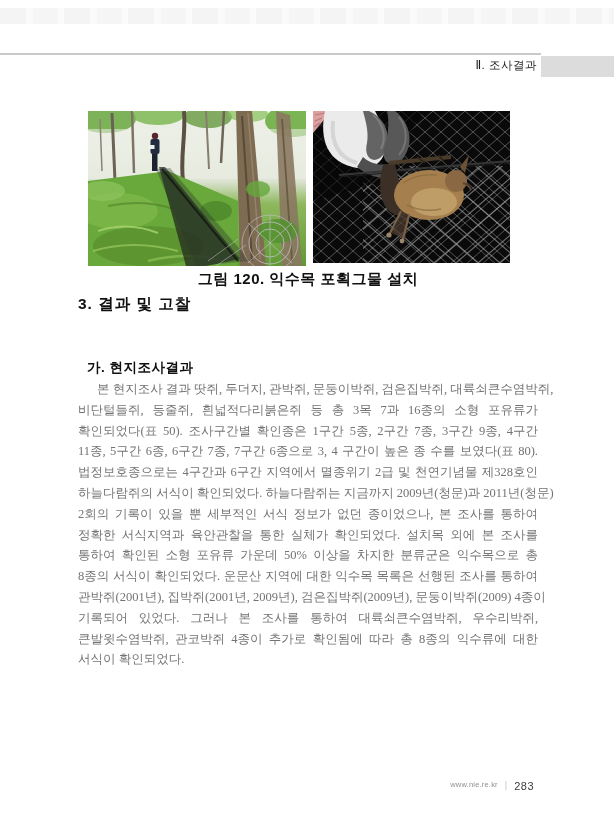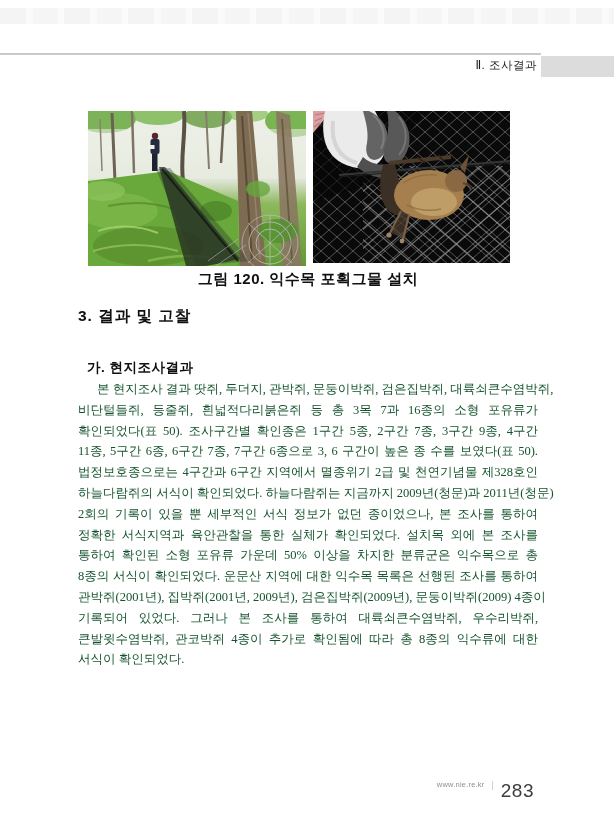--- a/index.html
+++ b/index.html
@@ -40,50 +40,50 @@
   .photo-right { left: 313px; width: 197px; height: 152px; }
   .photo svg { display: block; width: 100%; height: 100%; }
   .figure-caption {
     position: absolute; top: 270px; left: 78px; width: 460px;
     text-align: center; font-size: 15px; font-weight: bold; color: #111;
     letter-spacing: 0.5px;
   }
 
   
   .section-heading {
-    position: absolute; top: 306px; left: 78px;
+    position: absolute; top: 294px; left: 78px;
     font-size: 15.5px; font-weight: bold; color: #0f0f0f; letter-spacing: 1px;
   }
   .subsection-heading {
     position: absolute; top: 351px; left: 87px;
     font-size: 13.5px; font-weight: bold; color: #0f0f0f; letter-spacing: 0.5px; margin-top: 8px;
   }
 
   
   .body-text {
     position: absolute; top: 379px; left: 78px; width: 460px;
     font-family: "Liberation Serif", "DejaVu Serif", serif;
-    font-size: 12.5px; color: #14532d;
+    font-size: 12.5px; color: #737373;
   }
   .body-line {
     height: 20.8px; line-height: 20.8px;
     text-align: justify; text-align-last: justify;
     white-space: nowrap; overflow: visible;
   }
   .body-line.indent { padding-left: 19px; }
   .body-line.last { text-align-last: left; }
 
   
   .footer {
     position: absolute; top: 780px; right: 80px;
     display: flex; align-items: flex-start; gap: 7px;
   }
   .footer-site { font-size: 7.5px; color: #8f8f8f; letter-spacing: 0.2px; }
   .footer-divider { font-size: 9px; color: #c4c4c4; }
-  .footer-page { font-size: 19px; color: #3c3c3c; letter-spacing: 0.5px; }
+  .footer-page { font-size: 11px; color: #3c3c3c; letter-spacing: 0.5px; }
 </style>
 </head>
 <body>
 
 <div class="page">
 
   <div class="scan-band"></div>
 
   <div class="header-rule"></div>
   <div class="header-label">Ⅱ. 조사결과</div>
@@ -206,21 +206,21 @@
 
   <div class="figure-caption">그림 120. 익수목 포획그물 설치</div>
 
   <div class="section-heading">3. 결과 및 고찰</div>
   <div class="subsection-heading">가. 현지조사결과</div>
 
   <div class="body-text">
     <div class="body-line indent">본 현지조사 결과 땃쥐, 두더지, 관박쥐, 문둥이박쥐, 검은집박쥐, 대륙쇠큰수염박쥐,</div>
     <div class="body-line">비단털들쥐, 등줄쥐, 흰넓적다리붉은쥐 등 총 3목 7과 16종의 소형 포유류가</div>
     <div class="body-line">확인되었다(표 50). 조사구간별 확인종은 1구간 5종, 2구간 7종, 3구간 9종, 4구간</div>
-    <div class="body-line">11종, 5구간 6종, 6구간 7종, 7구간 6종으로 3, 6 구간이 높은 종 수를 보였다(표 50).</div>
+    <div class="body-line">11종, 5구간 6종, 6구간 7종, 7구간 6종으로 3, 4 구간이 높은 종 수를 보였다(표 80).</div>
     <div class="body-line">법정보호종으로는 4구간과 6구간 지역에서 멸종위기 2급 및 천연기념물 제328호인</div>
     <div class="body-line">하늘다람쥐의 서식이 확인되었다. 하늘다람쥐는 지금까지 2009년(청문)과 2011년(청문)</div>
     <div class="body-line">2회의 기록이 있을 뿐 세부적인 서식 정보가 없던 종이었으나, 본 조사를 통하여</div>
     <div class="body-line">정확한 서식지역과 육안관찰을 통한 실체가 확인되었다. 설치목 외에 본 조사를</div>
     <div class="body-line">통하여 확인된 소형 포유류 가운데 50% 이상을 차지한 분류군은 익수목으로 총</div>
     <div class="body-line">8종의 서식이 확인되었다. 운문산 지역에 대한 익수목 목록은 선행된 조사를 통하여</div>
     <div class="body-line">관박쥐(2001년), 집박쥐(2001년, 2009년), 검은집박쥐(2009년), 문둥이박쥐(2009) 4종이</div>
     <div class="body-line">기록되어 있었다. 그러나 본 조사를 통하여 대륙쇠큰수염박쥐, 우수리박쥐,</div>
     <div class="body-line">큰발윗수염박쥐, 관코박쥐 4종이 추가로 확인됨에 따라 총 8종의 익수류에 대한</div>
     <div class="body-line last">서식이 확인되었다.</div>

